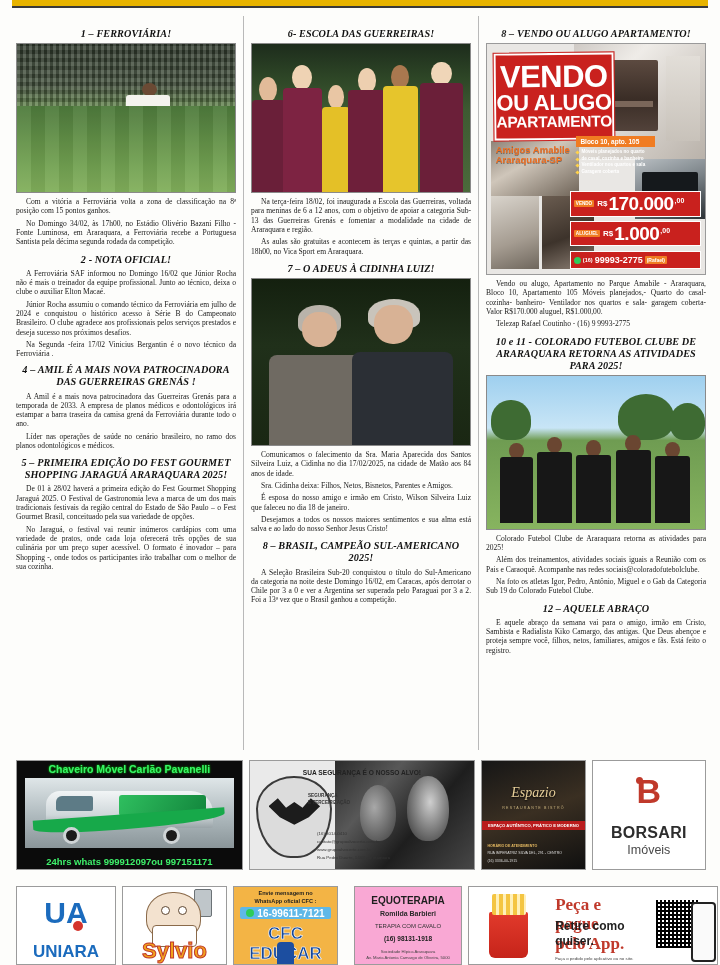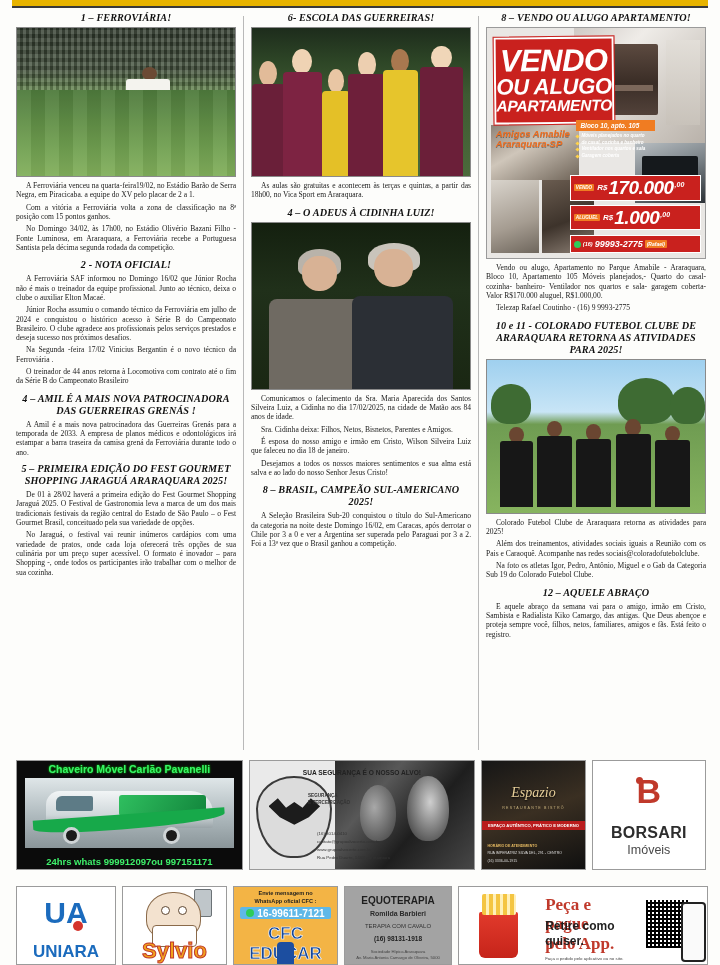--- a/index.html
+++ b/index.html
@@ -58,21 +58,21 @@
   .headline {
     font-family: "Liberation Serif", serif;
     font-weight: bold;
     font-style: italic;
     font-size: 10.2px;
     text-align: center;
     line-height: 1.18;
     margin: 6px 0 3px 0;
     letter-spacing: .1px;
   }
-  .headline.first { margin-top: 0; }
+  .headline.first { margin-top: 16px; }
   .photo {
     width: 100%;
     height: 150px;
     border: 1px solid #8a8a8a;
     box-sizing: border-box;
     position: relative;
     overflow: hidden;
     margin-bottom: 4px;
   }
   .body-text {
@@ -137,21 +137,20 @@
   
   .ad-vendo {
     width: 100%;
     height: 232px;
     border: 1px solid #9a9a9a;
     box-sizing: border-box;
     position: relative;
     overflow: hidden;
     background: #e9e7e4;
     margin-bottom: 4px;
-    font-style: italic;
   }
   .vendo-photo-a {
     position:absolute; right:0; top:0; width:60%; height:50%;
     background: linear-gradient(135deg,#cfcac5 0%,#efece8 30%,#d6d1cb 60%,#b9b2aa 100%);
   }
   .vendo-photo-a .panel {
     position:absolute; left:6%; top:14%; width:58%; height:62%;
     background: linear-gradient(180deg,#5c4a40 0%,#3a2d26 55%,#52423a 100%);
     border-radius:2px;
   }
@@ -465,21 +464,21 @@
   }
   .ad-cfc .c-name {
     position:absolute; top:48%; left:0; width:100%; text-align:center;
     color:#14489b; font-family:"Liberation Sans", sans-serif; font-weight:bold;
     font-size:17px; -webkit-text-stroke:.6px #fff;
   }
   .ad-cfc .c-fig {
     position:absolute; bottom:0; left:42%; width:16%; height:28%;
     background:#1c4ea0; border-radius:4px 4px 0 0;
   }
-  .ad-equo { width:108px; background:#a3a3a3; position:relative; }
+  .ad-equo { width:108px; background:#f9a8d4; position:relative;margin-left:10px; }
   .ad-equo .e-title {
     position:absolute; top:10%; left:0; width:100%; text-align:center;
     color:#1e1e1e; font-family:"Liberation Sans", sans-serif; font-weight:bold; font-size:10px;
   }
   .ad-equo .e-sub {
     position:absolute; top:30%; left:0; width:100%; text-align:center;
     color:#2a2a2a; font-family:"Liberation Sans", sans-serif; font-weight:bold; font-size:7px;
   }
   .ad-equo .e-line {
     position:absolute; top:46%; left:0; width:100%; text-align:center;
@@ -560,32 +559,31 @@
           <div class="torso" style="left:8%;top:12%;width:78%;height:40%;background:#f4f3ee;"></div>
           <div class="leg" style="left:24%;top:50%;width:20%;height:34%;"></div>
           <div class="leg" style="left:52%;top:50%;width:20%;height:40%;"></div>
         </div>
         <div class="fig" style="left:38%;top:54%;width:18%;height:30%;">
           <div class="head" style="left:30%;top:0;width:34%;height:26%;"></div>
           <div class="torso" style="left:4%;top:24%;width:86%;height:56%;background:#2f6fd0;"></div>
         </div>
       </div>
 
-      <p class="body-text">A Ferroviária venceu na quarta-feira19/02, no Estádio Barão de Serra Negra, em Piracicaba. a equipe do XV pelo placar de 2 a 1.</p>
       <p class="body-text">Com a vitória a Ferroviária volta a zona de classificação na 8ª posição com 15 pontos ganhos.</p>
       <p class="body-text last">No Domingo 34/02, às 17h00, no Estádio Olivério Bazani Filho - Fonte Luminosa, em Araraquara, a Ferroviária recebe a Portuguesa Santista pela décima segunda rodada da competição.</p>
 
       <div class="headline">2 - NOTA OFICIAL!</div>
       <p class="body-text">A Ferroviária SAF informou no Domingo 16/02 que Júnior Rocha não é mais o treinador da equipe profissional. Junto ao técnico, deixa o clube o auxiliar Elton Macaé.</p>
       <p class="body-text">Júnior Rocha assumiu o comando técnico da Ferroviária em julho de 2024 e conquistou o histórico acesso à Série B do Campeonato Brasileiro. O clube agradece aos profissionais pelos serviços prestados e deseja sucesso nos próximos desafios.</p>
       <p class="body-text">Na Segunda -feira 17/02 Vinicius Bergantin é o novo técnico da Ferroviária .</p>
-      <p class="body-text last">O treinador de 44 anos retorna à Locomotiva com contrato até o fim da Série B do Campeonato Brasileiro</p>
 
       <div class="headline">4 – AMIL É A MAIS NOVA PATROCINADORA DAS GUERREIRAS GRENÁS !</div>
       <p class="body-text">A Amil é a mais nova patrocinadora das Guerreiras Grenás para a temporada de 2033. A empresa de planos médicos e odontológicos irá estampar a barra traseira da camisa grená da Ferroviária durante todo o ano.</p>
+      <p class="body-text last">Líder nas operações de saúde no cenário brasileiro, no ramo dos planos odontológicos e médicos.</p>
 
       <div class="headline">5 – PRIMEIRA EDIÇÃO DO FEST GOURMET SHOPPING JARAGUÁ ARARAQUARA 2025!</div>
       <p class="body-text">De 01 à 28/02 haverá a primeira edição do Fest Gourmet Shopping Jaraguá 2025. O Festival de Gastronomia leva a marca de um dos mais tradicionais festivais da região central do Estado de São Paulo – o Fest Gourmet Brasil, conceituado pela sua variedade de opções.</p>
       <p class="body-text">No Jaraguá, o festival vai reunir inúmeros cardápios com uma variedade de pratos, onde cada loja oferecerá três opções de sua culinária por um preço super acessível. O formato é inovador – para Shopping -, onde todos os participantes irão trabalhar com o melhor de sua cozinha.</p>
     </div>
 
     <div class="col-rule"></div>
 
     <div class="col">
 
@@ -611,23 +609,24 @@
         <div class="kid" style="left:60%;width:16%;height:86%;">
           <div class="k-head" style="left:24%;top:0;width:52%;height:19%;background:#a9784f;"></div>
           <div class="k-body" style="left:0;top:17%;width:100%;height:83%;background:#e6c52c;"></div>
         </div>
         <div class="kid" style="left:77%;width:20%;height:88%;">
           <div class="k-head" style="left:26%;top:0;width:48%;height:18%;background:#f0d6b8;"></div>
           <div class="k-body" style="left:0;top:16%;width:100%;height:84%;background:#6b1f39;"></div>
         </div>
       </div>
 
+      <p class="body-text">Na terça-feira 18/02, foi inaugurada a Escola das Guerreiras, voltada para meninas de 6 a 12 anos, com o objetivo de apoiar a categoria Sub-13 das Guerreiras Grenás e fomentar a modalidade na cidade de Araraquara e região.</p>
       <p class="body-text last">As aulas são gratuitas e acontecem às terças e quintas, a partir das 18h00, no Vica Sport em Araraquara.</p>
 
-      <div class="headline">4 – O ADEUS À CIDINHA LUIZ!</div>
+      <div class="headline">7 – O ADEUS À CIDINHA LUIZ!</div>
 
       <div class="photo ph-couple" style="height:168px;">
         <div class="c-hair" style="left:21%;top:16%;width:20%;height:17%;background:#b9b3aa;"></div>
         <div class="c-head" style="left:23%;top:20%;width:16%;height:21%;"></div>
         <div class="c-body" style="left:8%;bottom:0;width:44%;height:54%;background:#6f6a62;"></div>
         <div class="c-hair" style="left:53%;top:12%;width:24%;height:18%;background:#c9c4bb;"></div>
         <div class="c-head" style="left:56%;top:16%;width:18%;height:23%;"></div>
         <div class="c-body" style="left:46%;bottom:0;width:46%;height:56%;background:#2b2f35;"></div>
       </div>
 

